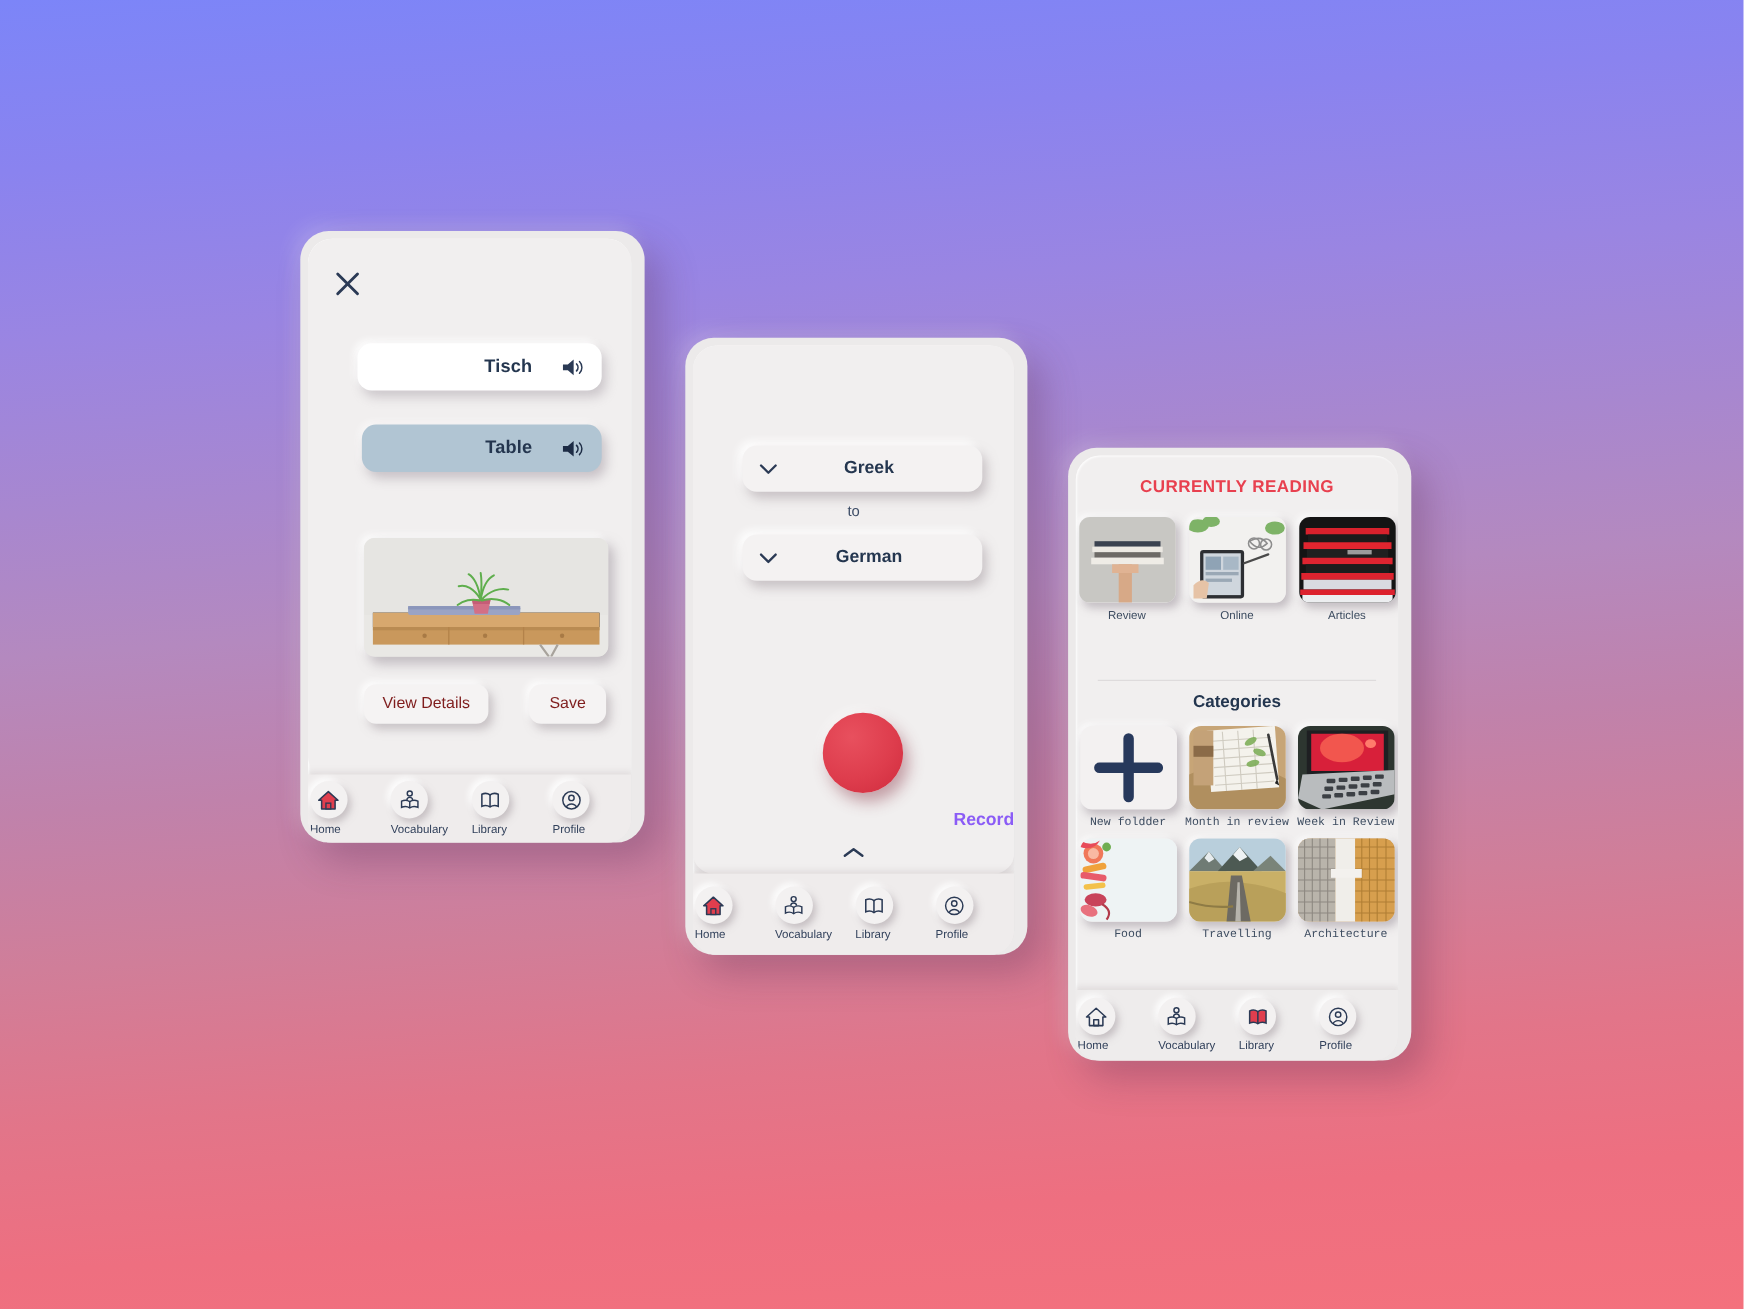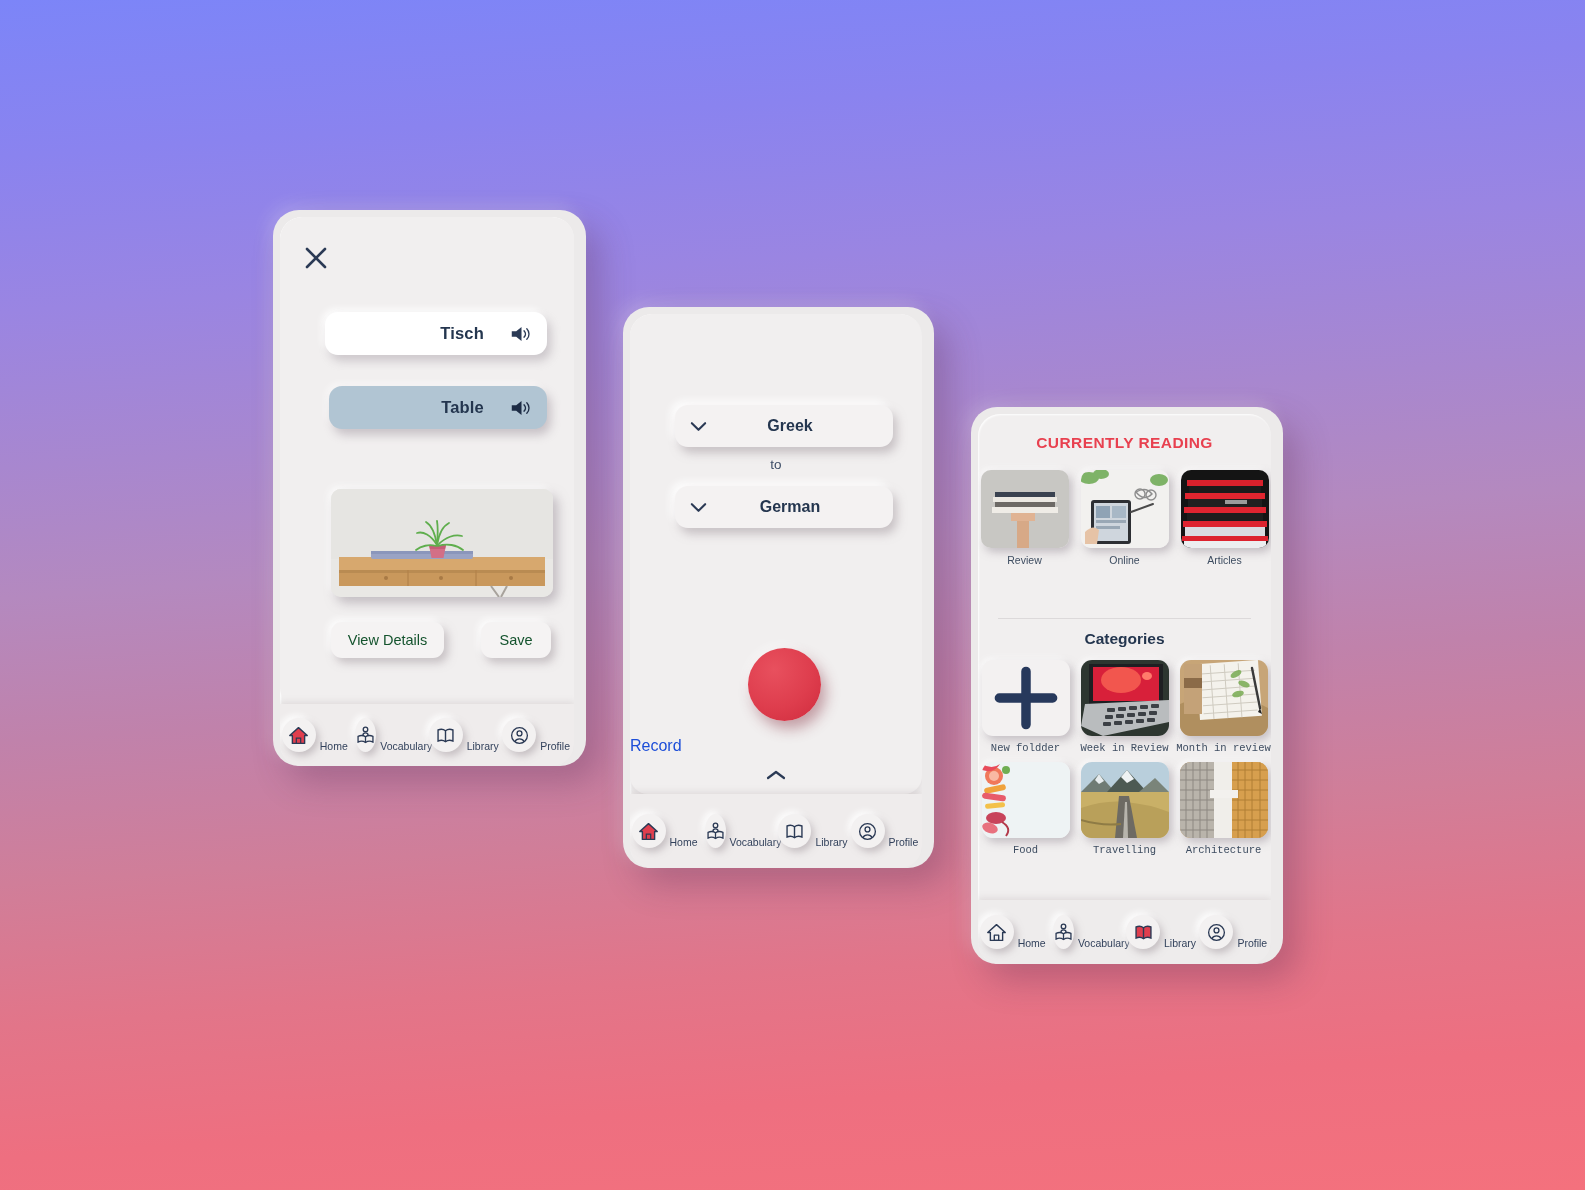--- a/index.html
+++ b/index.html
@@ -66,35 +66,35 @@
     position: absolute; left: 51px; top: 272px; width: 222px; height: 108px;
     border-radius: 10px; overflow: hidden;
     box-shadow: 5px 6px 11px rgba(150,140,150,0.5), -3px -3px 7px rgba(255,255,255,0.8);
     background: #e9e7e4;
   }
   .photo-card svg { display:block; width:100%; height:100%; }
 
   .btn-pill {
     position: absolute; height: 36px; border-radius: 11px;
     display: flex; align-items: center; justify-content: center;
-    font-size: 14.5px; color: #14532d; background: #f5f3f3;
+    font-size: 14.5px; color: #7f1d1d; background: #f5f3f3;
     box-shadow: 4px 5px 9px rgba(160,150,155,0.5), -3px -3px 7px rgba(255,255,255,0.95);
     cursor: pointer;
   }
   #btn-view { left: 51px; top: 405px; width: 113px; }
   #btn-save { left: 201px; top: 405px; width: 70px; }
 
   
   .navbar {
     position: absolute; left: 0; right: 0; bottom: 0; height: 62px;
     background: #efecec; border-radius: 0 0 20px 20px;
     display: flex; align-items: center; justify-content: space-around;
     box-shadow: 0 -2px 6px rgba(170,160,165,0.25);
   }
-  .nav-item { display: flex; align-items: flex-end;
+  .nav-item { display: flex; flex-direction: column; align-items: flex-start;
               gap: 4px; cursor: pointer; width: 70px; }
   .nav-bubble {
     width: 34px; height: 34px; border-radius: 50%;
     background: #f3f1f1;
     box-shadow: 3px 4px 7px rgba(160,150,155,0.5), -3px -3px 6px rgba(255,255,255,0.95);
     display: flex; align-items: center; justify-content: center;
   }
   .nav-bubble svg { display:block; }
   .nav-label { font-size: 10.5px; color: #33425c; }
 
@@ -115,22 +115,22 @@
                color: #24364f; padding-right: 34px; }
   .to-word { position: absolute; left: 0; right: 0; top: 143px; text-align: center;
              font-size: 13.5px; color: #3c4c66; }
   .rec-btn {
     position: absolute; left: 118px; top: 334px; width: 73px; height: 73px;
     border-radius: 50%;
     background: radial-gradient(circle at 36% 30%, #e8505e 0%, #de3d4d 55%, #cf2b3d 100%);
     box-shadow: 5px 8px 14px rgba(140,60,75,0.45), -3px -4px 9px rgba(255,255,255,0.5);
     cursor: pointer;
   }
-  .rec-label { position: absolute; left:0; right:0; top: 423px; text-align:left;
-               font-size: 16px; font-weight: normal; color: #1d4ed8; }
+  .rec-label { position: absolute; left:0; right:0; top: 423px; text-align:right;
+               font-size: 16px; font-weight: bold; color: #8b5cf6; }
   .rec-chevup { position: absolute; left: 0; right:0; top: 455px;
                 display:flex; justify-content:center; cursor:pointer; }
   #p2-nav { height: 74px; }
 
   
   #p3-body { position: absolute; left:0; top:0; right:0; bottom: 64px; overflow: hidden; }
   .cr-title { position:absolute; left:0; right:0; top: 20px; text-align:center;
               font-size: 15.5px; font-weight: bold; letter-spacing: .4px; }
   .cr-row { position: absolute; left: 12px; top: 56px; right: 12px;
             display: flex; justify-content: center; gap: 12px; }
@@ -448,20 +448,44 @@
               <svg width="40" height="40" viewBox="0 0 40 40">
                 <path d="M20 6 V34 M6 20 H34" stroke="#27395c" stroke-width="5" stroke-linecap="round"></path>
               </svg>
             </div>
             <div class="cat-label">New foldder</div>
           </div>
 
           <div class="cat-cell">
             <div class="cat-thumb">
               <svg viewBox="0 0 88 76" preserveAspectRatio="none">
+                <rect width="88" height="76" fill="#c7a577"></rect>
+                <path d="M0 44 q20 -10 44 -8 q26 2 44 12 v28 h-88 z" fill="#b08f5f"></path>
+                <rect x="18" y="2" width="62" height="56" fill="#f4f2ec" transform="rotate(-4 49 30)"></rect>
+                <g stroke="#cfcbc0" stroke-width="1" transform="rotate(-4 49 30)">
+                  <path d="M22 12 h54 M22 20 h54 M22 28 h54 M22 36 h54 M22 44 h54 M22 52 h54"></path>
+                  <path d="M32 4 v54 M46 4 v54 M60 4 v54"></path>
+                </g>
+                <rect x="4" y="4" width="18" height="50" fill="#c4a278"></rect>
+                <rect x="4" y="18" width="18" height="10" fill="#8b6b48"></rect>
+                <path d="M72 8 L80 48" stroke="#3a3a3a" stroke-width="2.4" stroke-linecap="round"></path>
+                <path d="M80 48 l2 6 l-4 -2 z" fill="#222"></path>
+                <g fill="#7fae5a" opacity=".9">
+                  <ellipse cx="56" cy="14" rx="6" ry="3" transform="rotate(-30 56 14)"></ellipse>
+                  <ellipse cx="64" cy="24" rx="6" ry="3" transform="rotate(20 64 24)"></ellipse>
+                  <ellipse cx="58" cy="34" rx="6" ry="3" transform="rotate(-15 58 34)"></ellipse>
+                </g>
+              </svg>
+            </div>
+            <div class="cat-label">Month in review</div>
+          </div>
+
+          <div class="cat-cell">
+            <div class="cat-thumb">
+              <svg viewBox="0 0 88 76" preserveAspectRatio="none">
                 <rect width="88" height="76" fill="#2d3630"></rect>
                 <path d="M8 4 h74 v40 h-74 z" fill="#1e1f22"></path>
                 <path d="M12 7 h66 v34 h-66 z" fill="#d8203a"></path>
                 <ellipse cx="40" cy="20" rx="20" ry="13" fill="#f2564e"></ellipse>
                 <ellipse cx="66" cy="16" rx="5" ry="4" fill="#ff7b6b"></ellipse>
                 <path d="M4 44 L88 40 L88 62 L22 76 L0 66 Z" fill="#b9bcbe"></path>
                 <g fill="#3c4045">
                   <rect x="26" y="48" width="8" height="4" rx="1"></rect>
                   <rect x="37" y="47" width="8" height="4" rx="1"></rect>
                   <rect x="48" y="46" width="8" height="4" rx="1"></rect>
@@ -479,44 +503,20 @@
                   <rect x="66" y="58" width="8" height="4" rx="1"></rect>
                 </g>
               </svg>
             </div>
             <div class="cat-label">Week in Review</div>
           </div>
 
           <div class="cat-cell">
             <div class="cat-thumb">
               <svg viewBox="0 0 88 76" preserveAspectRatio="none">
-                <rect width="88" height="76" fill="#c7a577"></rect>
-                <path d="M0 44 q20 -10 44 -8 q26 2 44 12 v28 h-88 z" fill="#b08f5f"></path>
-                <rect x="18" y="2" width="62" height="56" fill="#f4f2ec" transform="rotate(-4 49 30)"></rect>
-                <g stroke="#cfcbc0" stroke-width="1" transform="rotate(-4 49 30)">
-                  <path d="M22 12 h54 M22 20 h54 M22 28 h54 M22 36 h54 M22 44 h54 M22 52 h54"></path>
-                  <path d="M32 4 v54 M46 4 v54 M60 4 v54"></path>
-                </g>
-                <rect x="4" y="4" width="18" height="50" fill="#c4a278"></rect>
-                <rect x="4" y="18" width="18" height="10" fill="#8b6b48"></rect>
-                <path d="M72 8 L80 48" stroke="#3a3a3a" stroke-width="2.4" stroke-linecap="round"></path>
-                <path d="M80 48 l2 6 l-4 -2 z" fill="#222"></path>
-                <g fill="#7fae5a" opacity=".9">
-                  <ellipse cx="56" cy="14" rx="6" ry="3" transform="rotate(-30 56 14)"></ellipse>
-                  <ellipse cx="64" cy="24" rx="6" ry="3" transform="rotate(20 64 24)"></ellipse>
-                  <ellipse cx="58" cy="34" rx="6" ry="3" transform="rotate(-15 58 34)"></ellipse>
-                </g>
-              </svg>
-            </div>
-            <div class="cat-label">Month in review</div>
-          </div>
-
-          <div class="cat-cell">
-            <div class="cat-thumb">
-              <svg viewBox="0 0 88 76" preserveAspectRatio="none">
                 <rect width="88" height="76" fill="#eef3f4"></rect>
                 <circle cx="12" cy="14" r="9" fill="#f0785a"></circle>
                 <circle cx="12" cy="14" r="5" fill="#f9b9a3"></circle>
                 <path d="M0 2 q10 6 18 0 q-6 10 -18 6 z" fill="#e84b5a"></path>
                 <rect x="2" y="24" width="22" height="6" rx="3" fill="#f0a23c" transform="rotate(-12 13 27)"></rect>
                 <rect x="0" y="32" width="24" height="6" rx="3" fill="#e85b6a" transform="rotate(8 12 35)"></rect>
                 <rect x="3" y="41" width="20" height="5" rx="2.5" fill="#f3c14a" transform="rotate(-6 13 43)"></rect>
                 <ellipse cx="14" cy="56" rx="10" ry="6" fill="#c8435a"></ellipse>
                 <ellipse cx="8" cy="66" rx="8" ry="5" fill="#e8717e" transform="rotate(20 8 66)"></ellipse>
                 <path d="M20 60 q10 6 4 14" stroke="#b33a4a" stroke-width="2" fill="none"></path>

